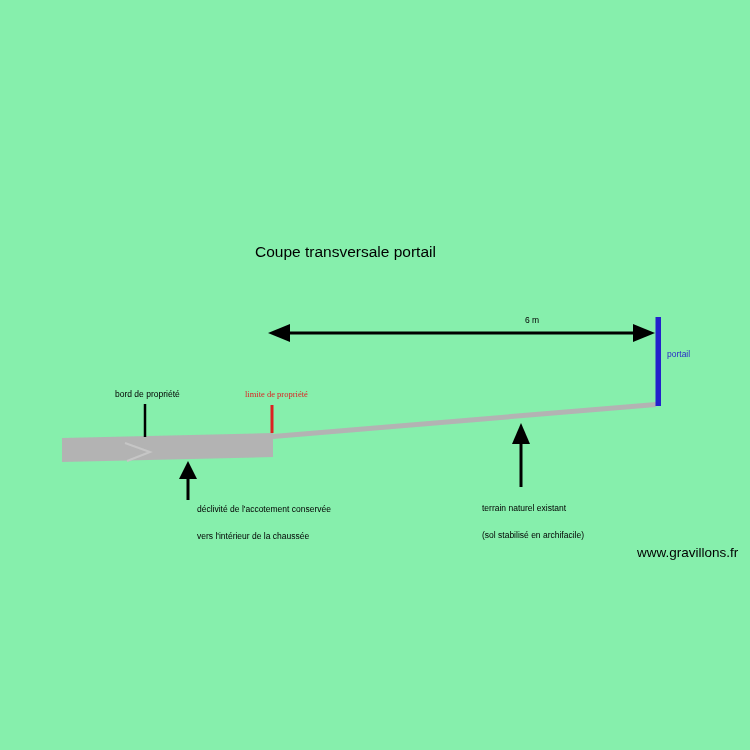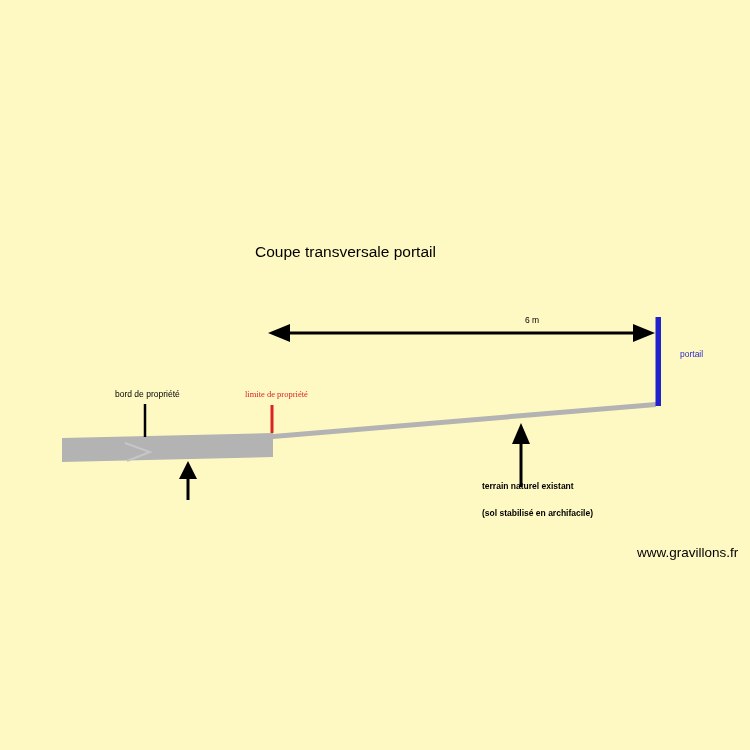--- a/index.html
+++ b/index.html
@@ -4,21 +4,21 @@
 <style>
   html, body {
     margin: 0;
     padding: 0;
     background: #ffffff;
   }
   #canvas {
     position: relative;
     width: 750px;
     height: 750px;
-    background: #fef9c3;
+    background: #86efac;
     overflow: hidden;
     font-family: "Liberation Sans", sans-serif;
     color: #000000;
   }
   #drawing-svg {
     position: absolute;
     left: 0;
     top: 0;
     width: 750px;
     height: 750px;
@@ -40,21 +40,20 @@
     width: 40px;
     text-align: center;
     font-size: 8.5px;
     color: #000000;
   }
   .portal-label {
     left: 667px;
     top: 349px;
     font-size: 8.5px;
     color: #2a2ac8;
-    margin-left: 13px;
   }
   .bord-label {
     left: 115px;
     top: 389px;
     font-size: 8.5px;
     color: #000000;
   }
   .limite-label {
     left: 245px;
     top: 389px;
@@ -66,22 +65,21 @@
     font-size: 8.5px;
     line-height: 9px;
     color: #000000;
   }
   .declivite-label {
     left: 197px;
     top: 487px;
   }
   .terrain-label {
     left: 482px;
-    top: 464px;
-    font-weight: bold;
+    top: 486px;
   }
   .watermark {
     left: 637px;
     top: 545px;
     font-size: 13.5px;
     color: #000000;
   }
 </style>
 </head>
 <body>
@@ -116,20 +114,24 @@
   <div class="lbl title">Coupe transversale portail</div>
 
   <div class="lbl dim-label">6 m</div>
 
   <div class="lbl portal-label">portail</div>
 
   <div class="lbl bord-label">bord de propriété</div>
 
   <div class="lbl limite-label">limite de propriété</div>
 
+  <div class="lbl annot declivite-label">
+    <div>déclivité de l'accotement conservée</div>
+    <div>vers l'intérieur de la chaussée</div>
+  </div>
 
   <div class="lbl annot terrain-label">
     <div>terrain naturel existant</div>
     <div>(sol stabilisé en archifacile)</div>
   </div>
 
   <div class="lbl watermark">www.gravillons.fr</div>
 
 </div>
 

